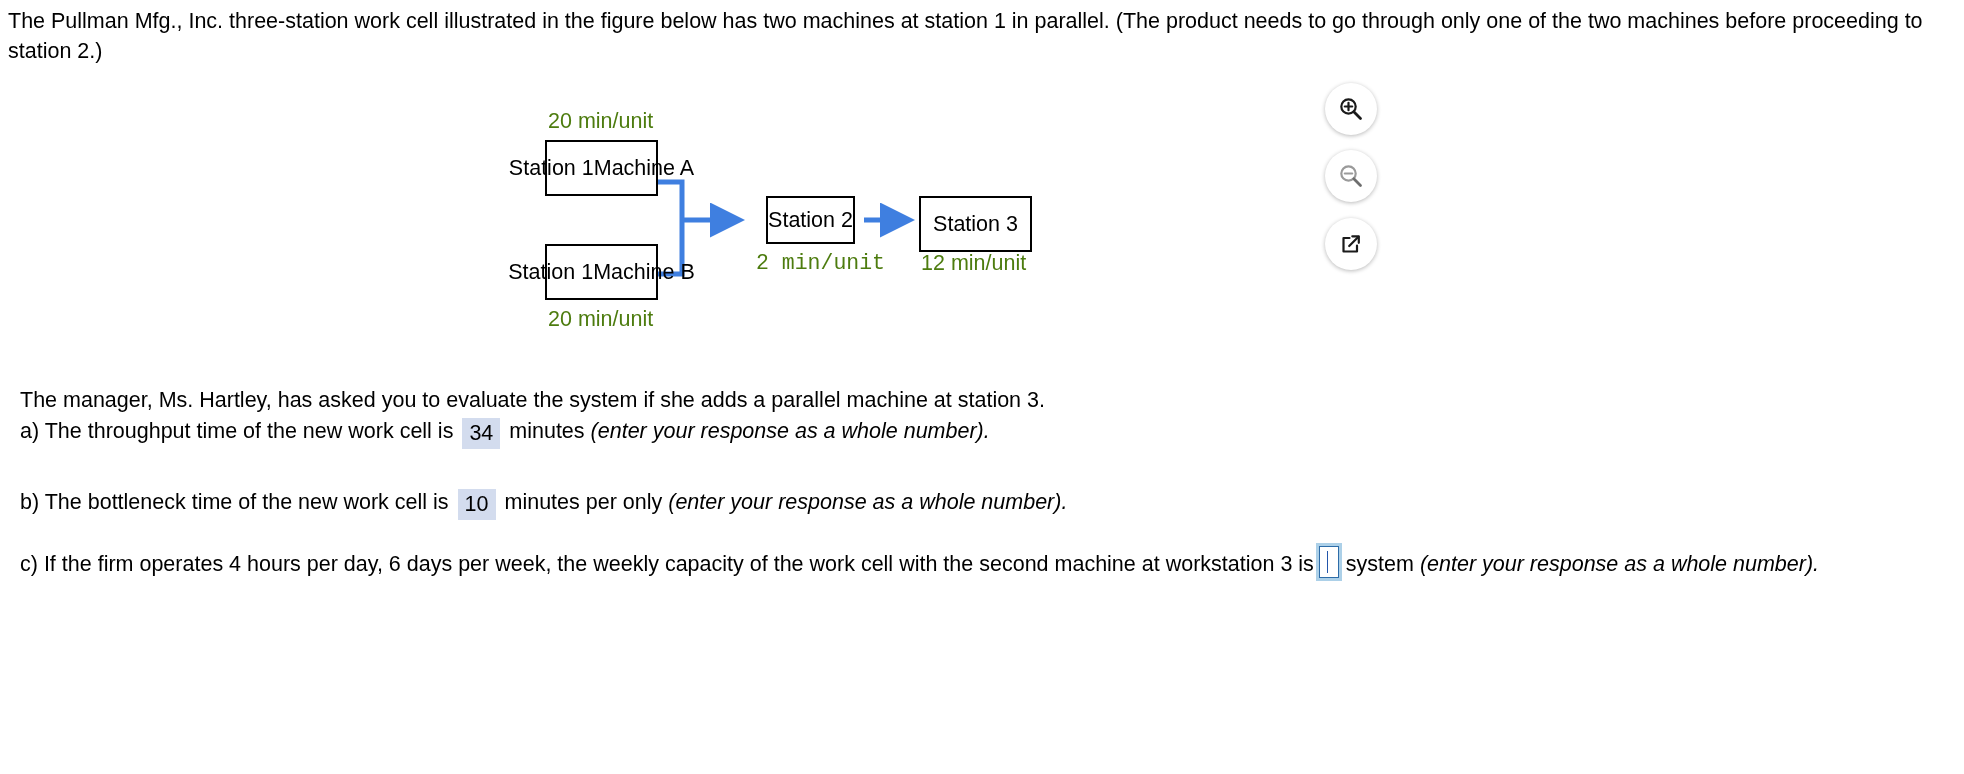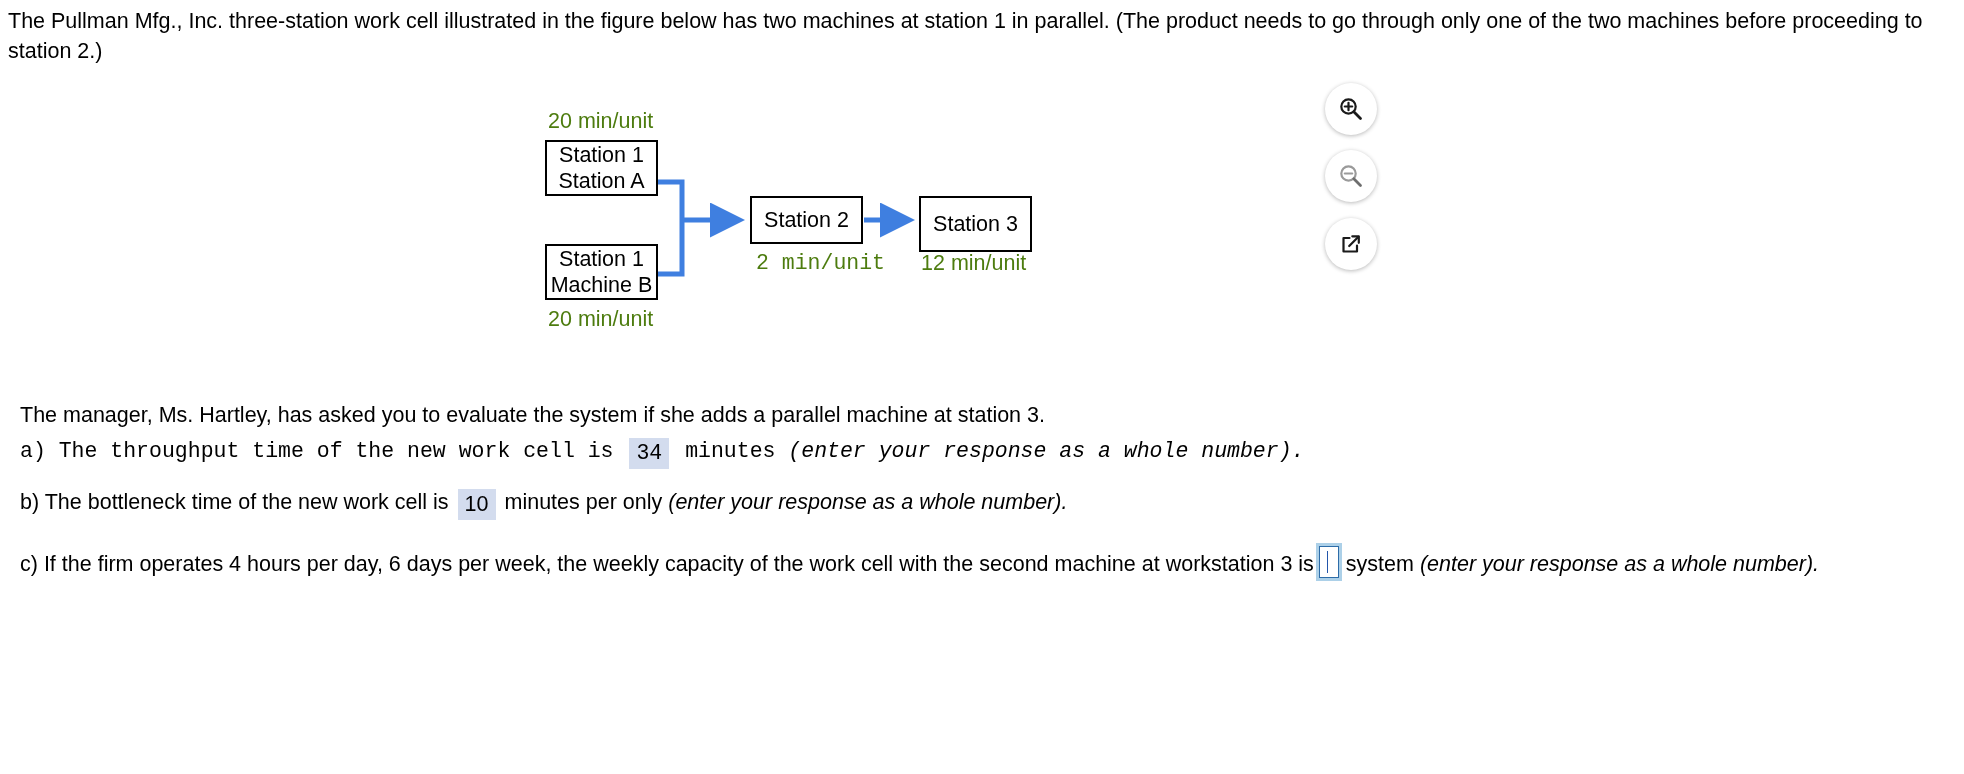--- a/index.html
+++ b/index.html
@@ -53,32 +53,32 @@
   .fig-tool.t1 { top: 5px; }
   .fig-tool.t2 { top: 72px; }
   .fig-tool.t3 { top: 140px; }
 
   .node {
     position: absolute;
     border: 2.5px solid #000;
     background: #fff;
     box-sizing: border-box;
     display: flex;
-    flex-direction: column;
+    flex-direction: row;
     align-items: center;
     justify-content: center;
     font-size: 21.5px;
     line-height: 26px;
     color: #000;
   }
   .node-line { white-space: nowrap; }
 
   .node.m-a { left: 545px; top: 62px;  width: 113px; height: 56px; }
   .node.m-b { left: 545px; top: 166px; width: 113px; height: 56px; }
-  .node.s-2 { left: 750px; top: 118px; width: 113px; height: 48px; }
+  .node.s-2 { left: 766px; top: 118px; width: 89px; height: 48px; }
   .node.s-3 { left: 919px; top: 118px; width: 113px; height: 56px; }
 
   .cap {
     position: absolute;
     font-size: 21.5px;
     line-height: 26px;
     white-space: nowrap;
     color: #4d7c0f;
   }
   .cap.ca { left: 548px; top: 30px; }
@@ -97,22 +97,22 @@
 
   
   .qline {
     position: absolute;
     left: 20px;
     font-size: 21.5px;
     line-height: 30px;
     color: #000;
     white-space: nowrap;
   }
-  .qline.manager { top: 400px; text-align: right; }
-  .qline.qa { top: 436px; font-family: Liberation Mono, monospace; }
+  .qline.manager { top: 385px; text-align: right; }
+  .qline.qa { top: 416px; }
   .qline.qb { top: 487px; }
   .qline.qc {
     top: 546px;
     white-space: normal;
     width: 1940px;
   }
 
   .ital { font-style: italic; }
   .uline { }
 
@@ -172,21 +172,21 @@
     <line x1="864" y1="142" x2="908" y2="142" stroke="#3f7fe0" stroke-width="5" marker-end="url(#ah)"></line>
   </svg>
 
   <div class="cap ca">20 min/unit</div>
   <div class="cap cb">20 min/unit</div>
   <div class="cap c2">2 min/unit</div>
   <div class="cap c3">12 min/unit</div>
 
   <div class="node m-a">
     <span class="node-line">Station 1</span>
-    <span class="node-line">Station A</span>
+    <span class="node-line">Machine A</span>
   </div>
   <div class="node m-b">
     <span class="node-line">Station 1</span>
     <span class="node-line">Machine B</span>
   </div>
   <div class="node s-2">
     <span class="node-line">Station 2</span>
   </div>
   <div class="node s-3">
     <span class="node-line">Station 3</span>

